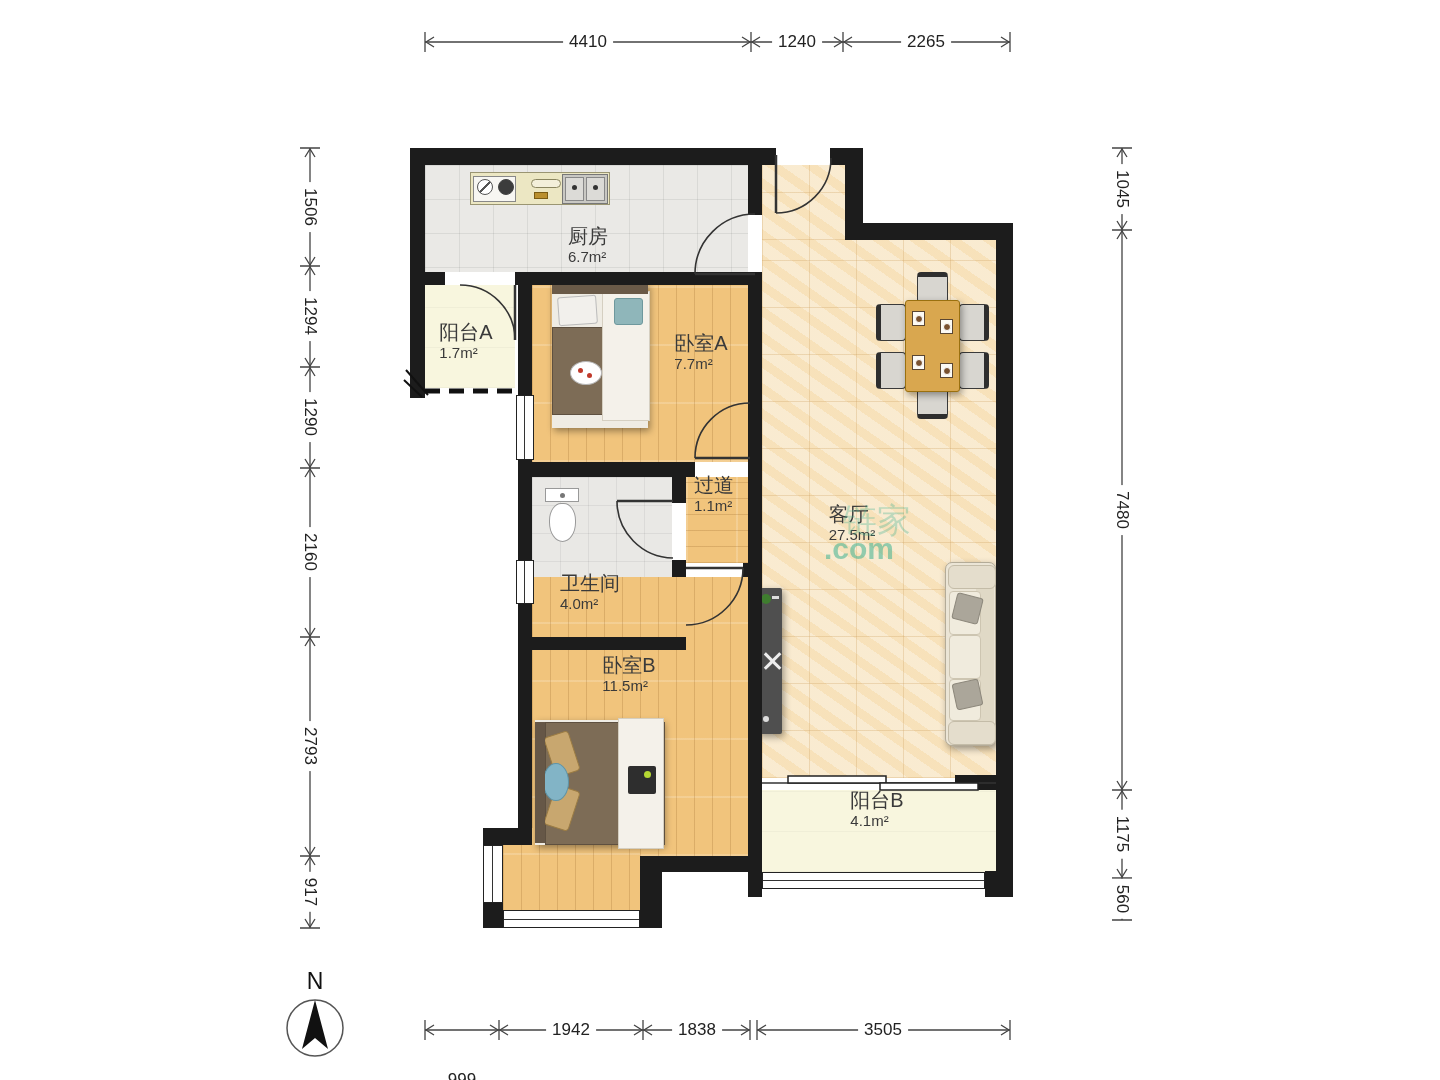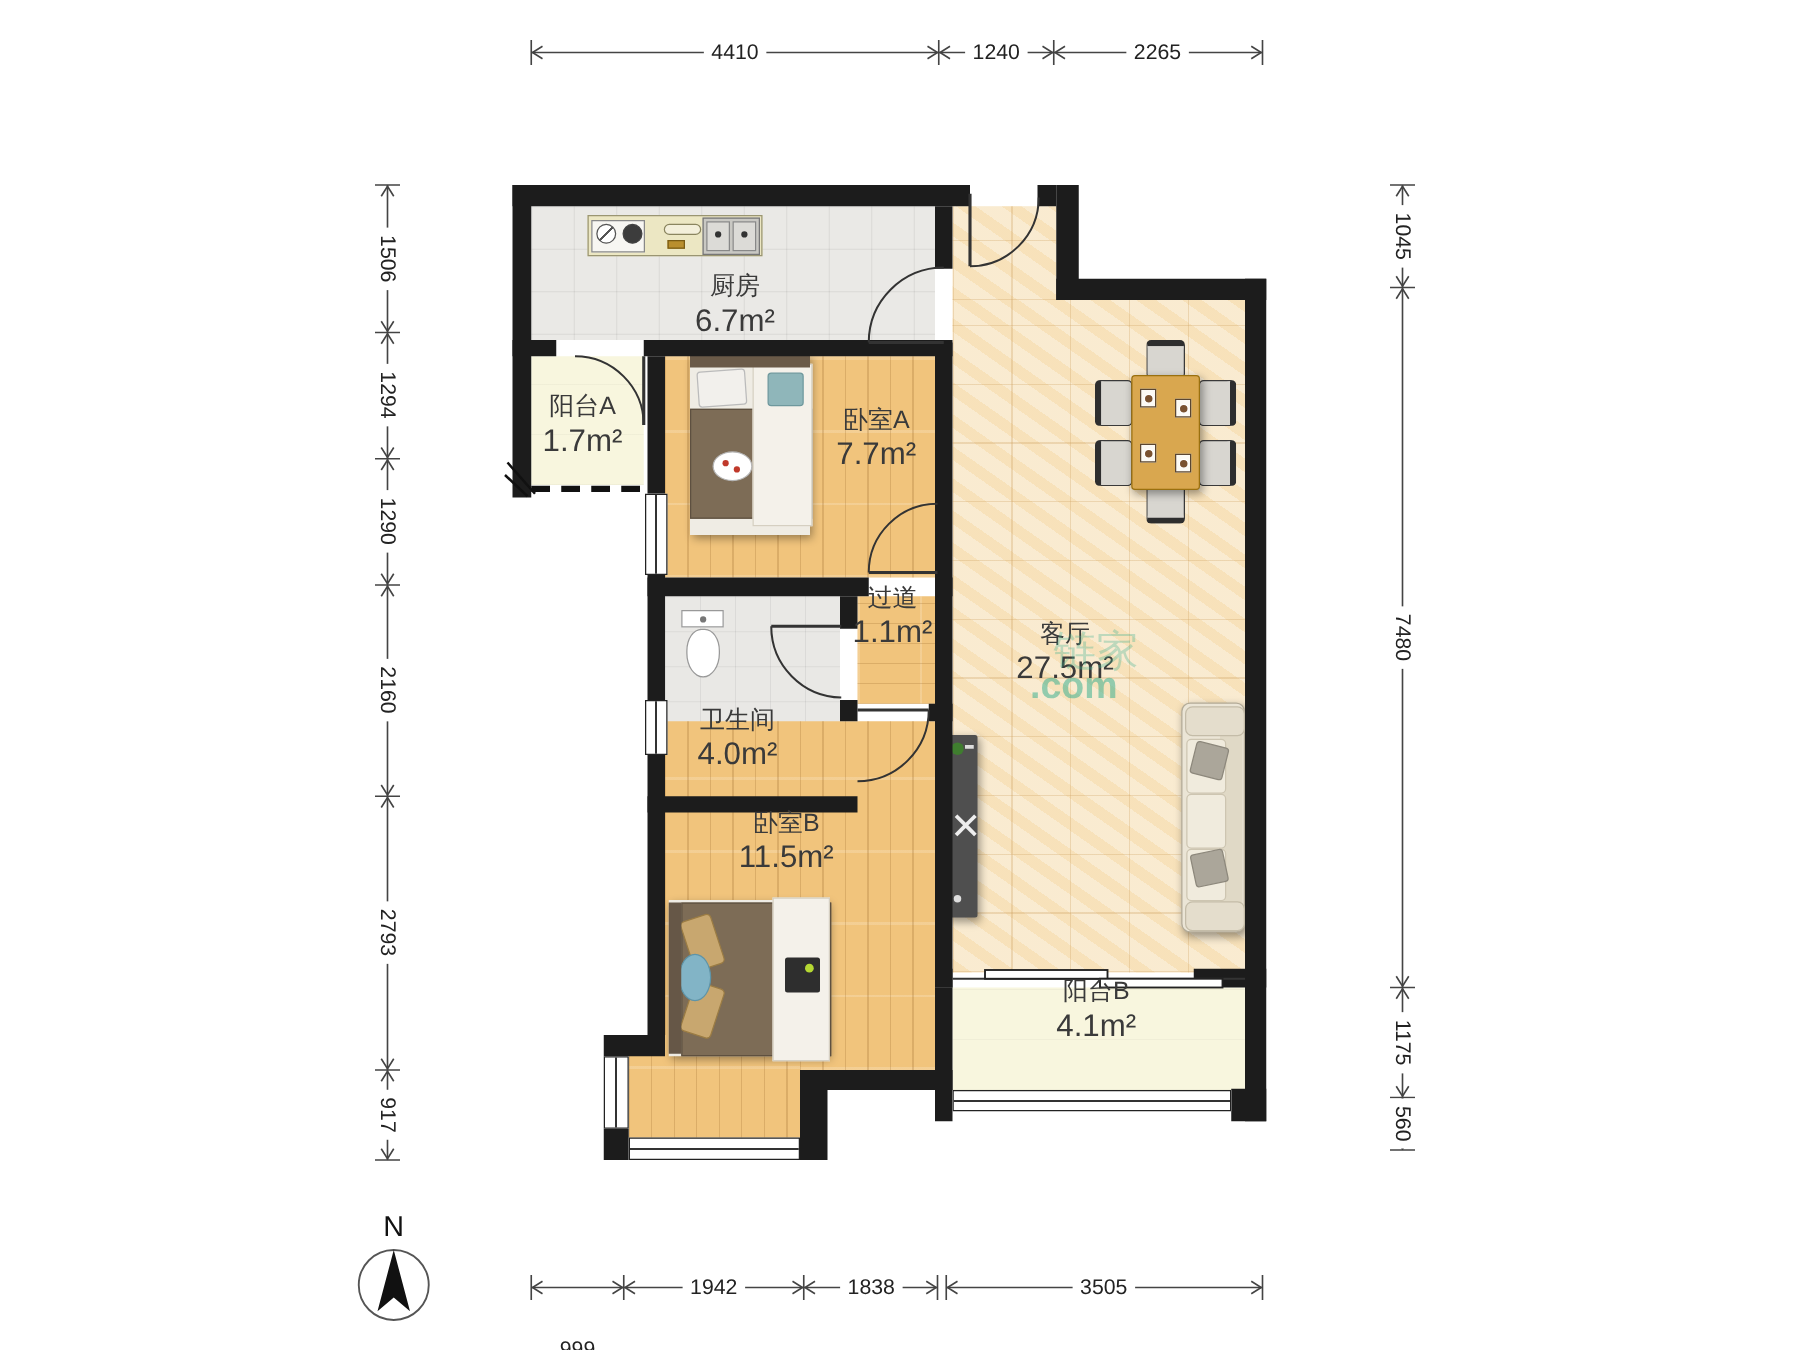--- a/index.html
+++ b/index.html
@@ -28,23 +28,23 @@
                      repeating-linear-gradient(35deg,rgba(243,200,120,.25) 0 9px,rgba(250,238,210,.25) 9px 21px);}
   .pale{background-color:#f8f6de;
     background-image:repeating-linear-gradient(0deg,rgba(0,0,0,.03) 0 1px,transparent 1px 40px);}
   
   .wall{position:absolute;background:#1c1c1c;}
   .win{position:absolute;background:#fff;border:1px solid #222;box-sizing:border-box;}
   .winv{background-image:linear-gradient(90deg,transparent 44%,#333 44%,#333 52%,transparent 52%);}
   .winh{background-image:linear-gradient(0deg,transparent 44%,#333 44%,#333 52%,transparent 52%);}
   
   .room-label{position:absolute;transform:translate(-50%,-50%);display:flex;flex-direction:column;
-              align-items:center;color:#3a3a3a;text-align:center;z-index:40;line-height:1.22;}
+              align-items:flex-start;color:#3a3a3a;text-align:center;z-index:40;line-height:1.22;}
   .room-label .rn{font-size:20px;}
-  .room-label .ra{font-size:25px;}
+  .room-label .ra{font-size:15px;}
   .dim{position:absolute;transform:translate(-50%,-50%);font-size:17px;color:#222;background:#fff;
        padding:0 6px;white-space:nowrap;z-index:30;}
   .dim.v{transform:translate(-50%,-50%) rotate(90deg);}
   .compass-n{position:absolute;transform:translate(-50%,-50%);font-size:23px;color:#111;z-index:30;}
   
   .furn{position:absolute;box-sizing:border-box;}
   .shadow{box-shadow:2px 3px 7px rgba(0,0,0,.38);}
   .chair{position:absolute;background:#d8d6d0;border:1.5px solid #3a3a3a;border-radius:4px;box-sizing:border-box;}
   .mat{position:absolute;width:13px;height:15px;background:#fcfaf4;border:1px solid #5a4632;box-sizing:border-box;
        display:flex;align-items:center;justify-content:center;}

